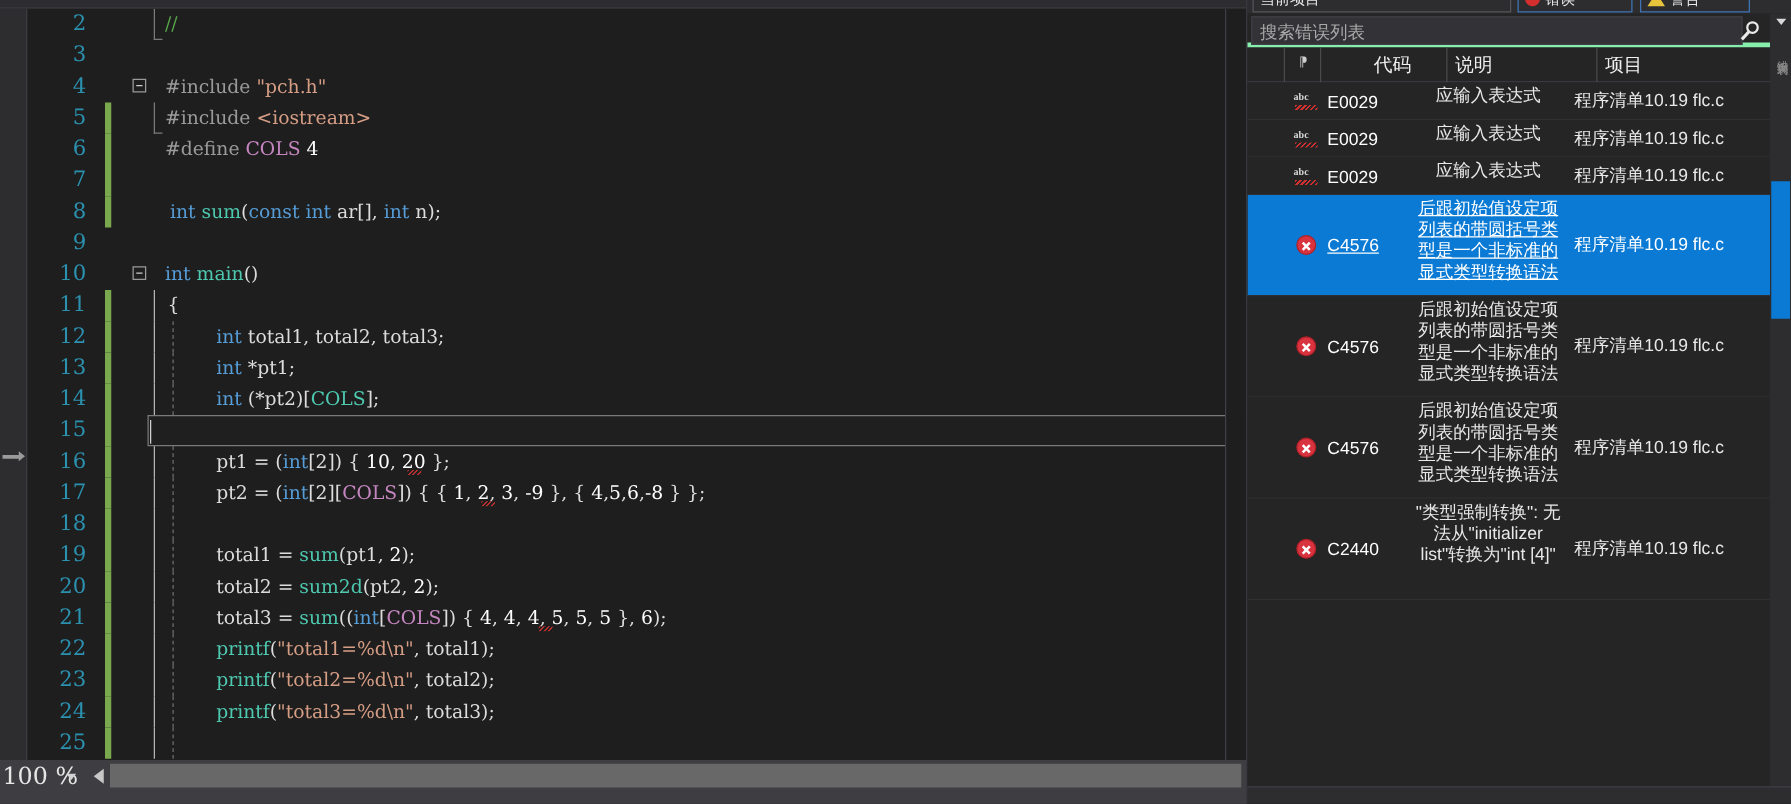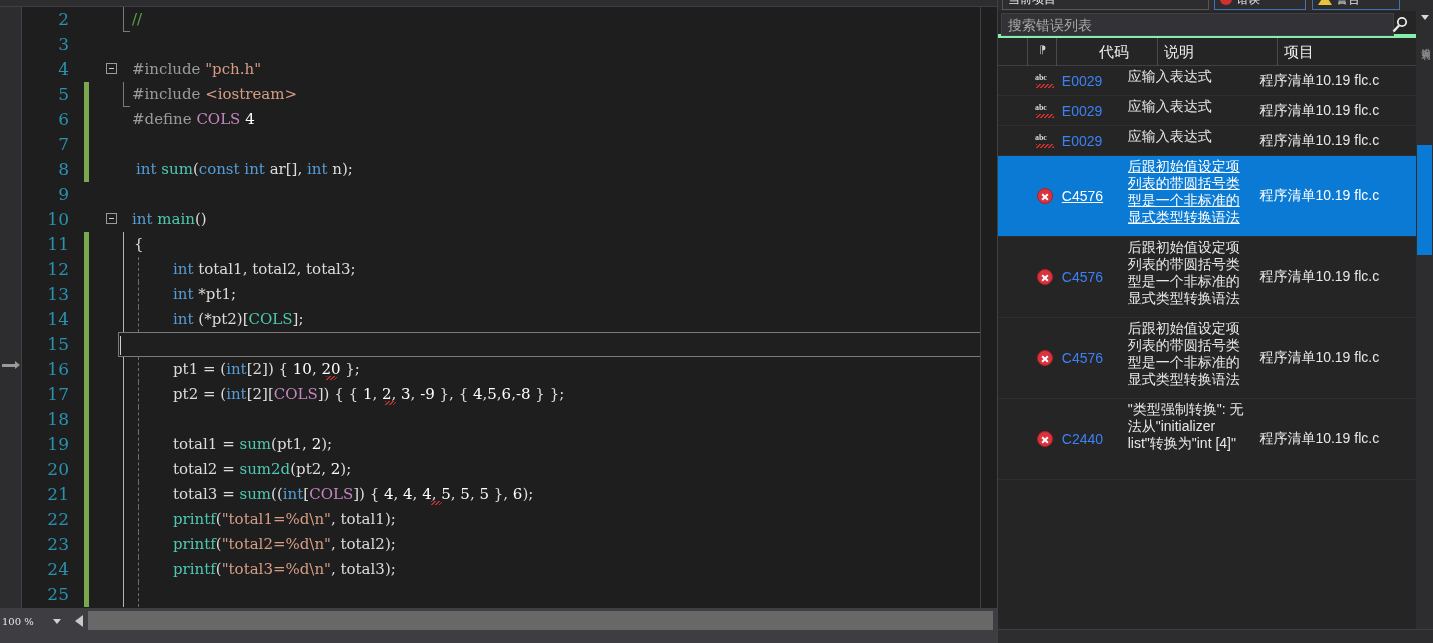--- a/index.html
+++ b/index.html
@@ -181,21 +181,21 @@
     left: 0; top: 608px;
     width: 997px; height: 35px;
     background: #3e3e42;
   }
   #zoom-combo {
     position: absolute;
     left: 0; top: 2px;
     width: 68px; height: 22px;
     background: #3e3e42;
     color: #e6e6e6;
-    font-size: 10px;
+    font-size: 19px;
     font-family: "DejaVu Serif", serif;
     display: flex;
     align-items: center;
     padding-left: 2px;
   }
   #zoom-combo .zcaret {
     position: absolute;
     right: 7px; top: 9px;
     width: 0; height: 0;
     border-left: 4px solid transparent;
@@ -372,23 +372,23 @@
   .cell {
     position: relative;
     height: 100%;
     display: flex;
     align-items: center;
     font-size: 14px;
     overflow: hidden;
   }
   .cell.c-blank { width: 32px; }
   .cell.c-icon  { width: 30px; justify-content: center; }
-  .cell.c-code  { width: 68px; color: #3b82f6; padding-left: 2px; }
+  .cell.c-code  { width: 68px; color: #ffffff; padding-left: 2px; }
   .err-row.selected .cell.c-code { color: #ffffff; text-decoration: underline; }
-  .cell.c-desc  { width: 126px; color: #e8e8e8; line-height: 17px; display: block; padding-top: 2px; }
+  .cell.c-desc  { width: 126px; color: #e8e8e8; line-height: 17px; display: block; padding-top: 2px; text-align: center; }
   .err-row.selected .cell.c-desc { color: #ffffff; text-decoration: underline; }
   .cell.c-proj  { width: 164px; color: #e8e8e8; padding-left: 6px; }
   .err-row.selected .cell.c-proj { color: #ffffff; }
 
   .icon-err {
     width: 16px; height: 16px; border-radius: 50%;
     background: #d9333f;
     border: 1px solid #b02027;
     position: relative;
   }

